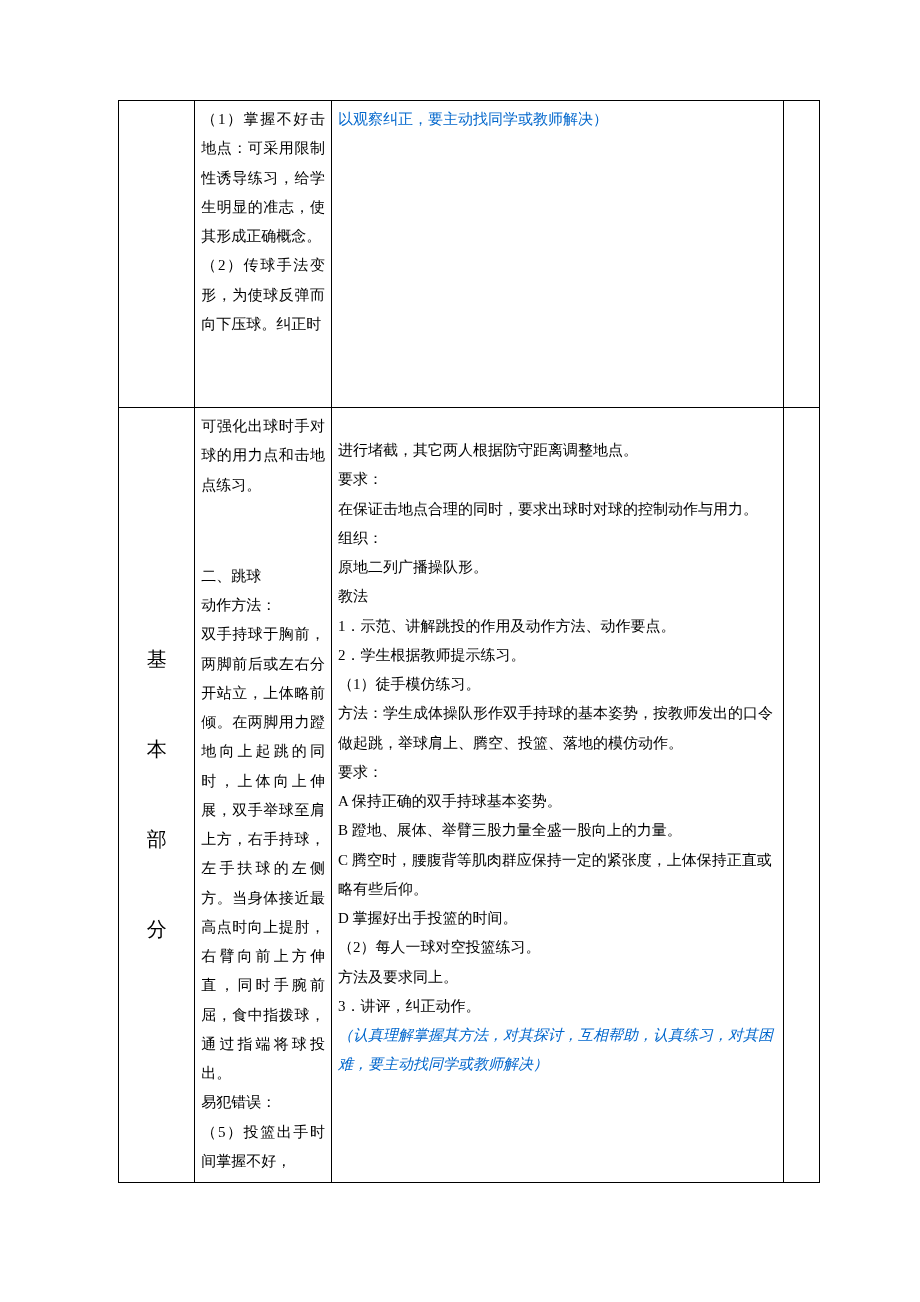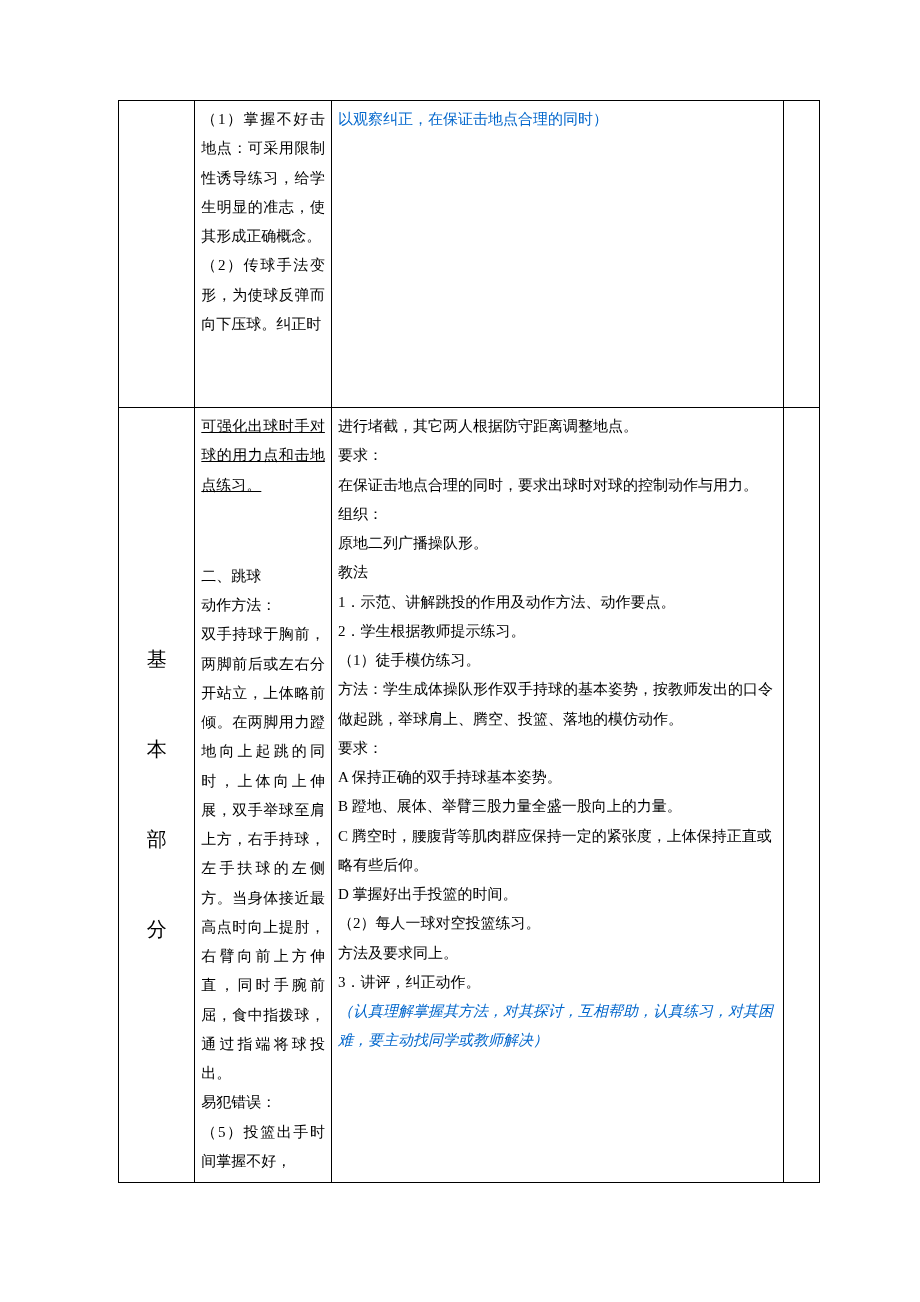--- a/index.html
+++ b/index.html
@@ -60,42 +60,42 @@
   <table>
     <tbody>
         <tr>
       <td class="col-section"></td>
       <td class="col-method">
         <div style="white-space: pre-wrap;">（1）掌握不好击地点：可采用限制性诱导练习，给学生明显的准志，使其形成正确概念。
 （2）传球手法变形，为使球反弹而向下压球。纠正时</div>
         <div class="spacer"></div>
       </td>
       <td class="col-content">
-        <span class="blue">以观察纠正，在保证击地点合理的同时）</span>
+        <span class="blue">以观察纠正，要主动找同学或教师解决）</span>
       </td>
       <td class="col-tail"></td>
     </tr>
     <tr>
       <td class="col-section">
         <div style="white-space: pre-wrap;">基
 本
 部
 分</div>
       </td>
       <td class="col-method">
-        <div style="white-space: pre-wrap; text-decoration: underline;">可强化出球时手对球的用力点和击地点练习。</div>
+        <div style="white-space: pre-wrap;">可强化出球时手对球的用力点和击地点练习。</div>
         <div class="spacer"></div>
         <div style="white-space: pre-wrap;">二、跳球
 动作方法：
 双手持球于胸前，两脚前后或左右分开站立，上体略前倾。在两脚用力蹬地向上起跳的同时，上体向上伸展，双手举球至肩上方，右手持球，左手扶球的左侧方。当身体接近最高点时向上提肘，右臂向前上方伸直，同时手腕前屈，食中指拨球，通过指端将球投出。
 易犯错误：
 （5）投篮出手时间掌握不好，</div>
       </td>
       <td class="col-content">
-        <div style="white-space: pre-wrap;">进行堵截，其它两人根据防守距离调整地点。
+        <div style="white-space: pre-wrap; margin-top: 24px;">进行堵截，其它两人根据防守距离调整地点。
 要求：
 在保证击地点合理的同时，要求出球时对球的控制动作与用力。
 组织：
 原地二列广播操队形。
 教法
 1．示范、讲解跳投的作用及动作方法、动作要点。
 2．学生根据教师提示练习。
 （1）徒手模仿练习。
 方法：学生成体操队形作双手持球的基本姿势，按教师发出的口令做起跳，举球肩上、腾空、投篮、落地的模仿动作。
 要求：

